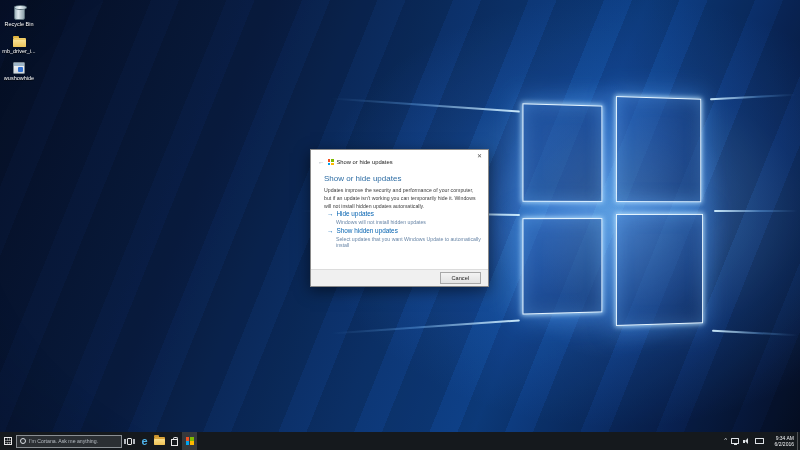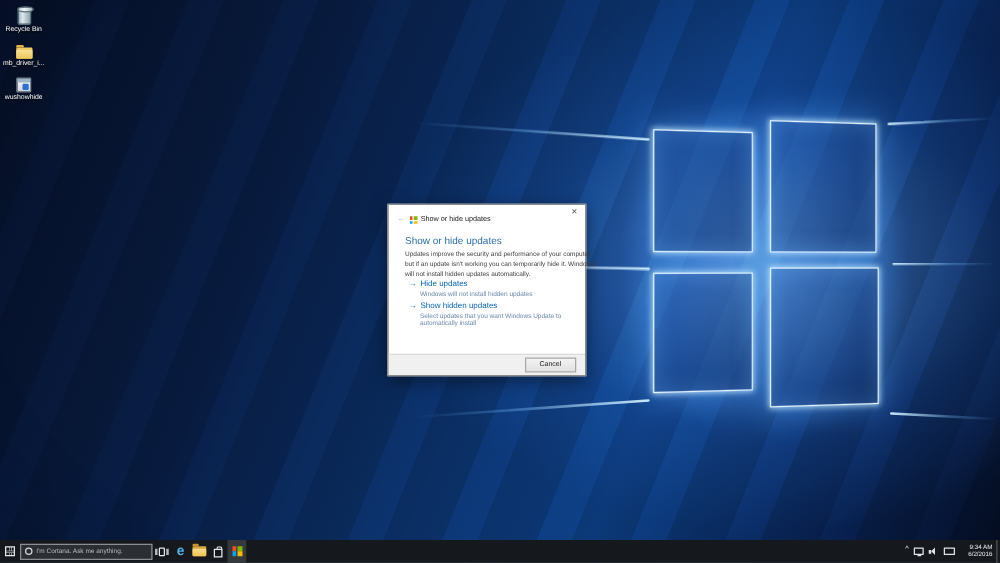--- a/index.html
+++ b/index.html
@@ -48,21 +48,21 @@
     background:linear-gradient(90deg,#9fb3bd,#dfe9ee 35%,#8fa3ad);border:0.5px solid #5c707a;}
   .bin:before{content:"";position:absolute;left:-1px;top:-2px;width:11px;height:2.5px;border-radius:50%;
     background:linear-gradient(90deg,#b8ccd6,#eef6fa 40%,#a3b7c1);border:0.5px solid #5c707a;}
   .folder{width:13px;height:9px;position:relative;background:linear-gradient(#f2cf6a,#e0b33f);border-radius:1px;}
   .folder:before{content:"";position:absolute;left:0;top:-2px;width:6px;height:2px;background:#e0b33f;border-radius:1px 1px 0 0;}
   .folder:after{content:"";position:absolute;left:0;top:2px;width:13px;height:7px;background:linear-gradient(#f8e195,#edc55a);border-radius:1px;}
   .appwin{width:12px;height:12px;position:relative;background:linear-gradient(#fdfdfd,#cfd6dc);border:0.5px solid #7b8791;border-radius:1px;}
   .appwin:before{content:"";position:absolute;left:0;top:0;right:0;height:2.5px;background:#9fb6c8;}
   .appwin:after{content:"";position:absolute;right:1px;bottom:1px;width:5px;height:5px;background:#2f6fd0;border-radius:1px;}
   
-  .dialog{position:absolute;left:310px;top:163px;width:159px;height:138px;background:#fff;
+  .dialog{position:absolute;left:310px;top:149px;width:179px;height:138px;background:#fff;
     border:1px solid #8a8a8a;box-shadow:0 4px 14px rgba(0,0,0,.5);}
   .dlg-close{position:absolute;top:1px;right:3px;font-size:6px;color:#555;padding:1px 3px;cursor:pointer;}
   .dlg-header{position:absolute;top:9px;left:7px;display:flex;align-items:center;gap:3px;}
   .back-arrow{color:#9aa4ad;font-size:6.5px;line-height:1;}
   .miniflag,.flagtile{display:grid;grid-template-columns:1fr 1fr;grid-template-rows:1fr 1fr;gap:0.5px;}
   .miniflag{width:6px;height:6px;}
   .dlg-title{font-size:5.8px;color:#222;}
   .dlg-heading{position:absolute;top:24px;left:13px;font-size:8px;color:#2e6da4;}
   .dlg-body{position:absolute;top:37px;left:13px;width:156px;font-size:5.2px;line-height:1.5;color:#3d3d3d;}
   .cmd-link{position:absolute;left:16px;cursor:pointer;}

